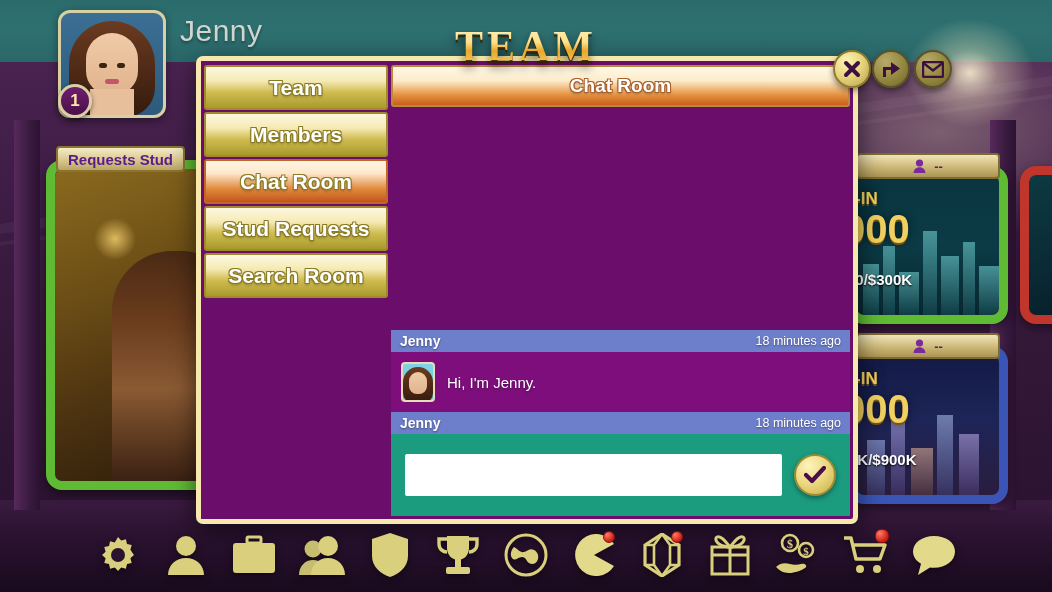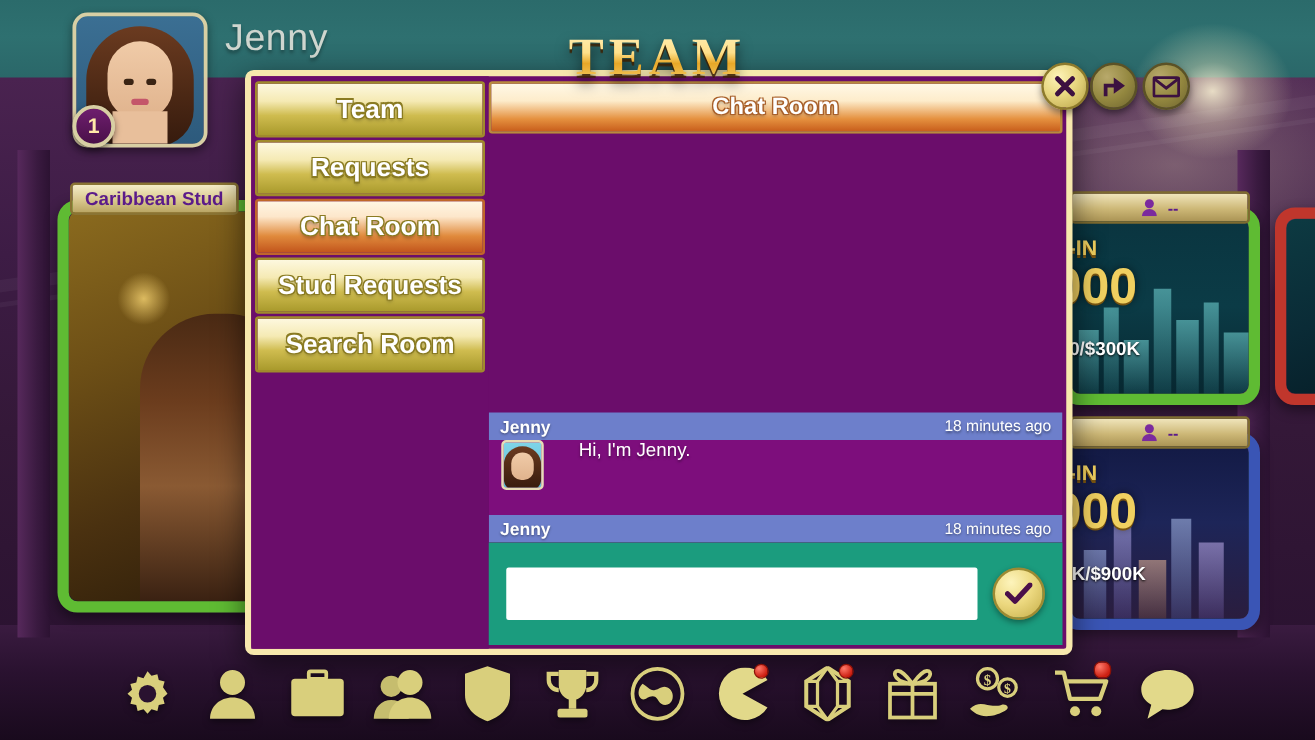--- a/index.html
+++ b/index.html
@@ -206,21 +206,21 @@
     display:flex; flex-direction:column; justify-content:flex-end;
   }
   .msg { flex:0 0 auto; }
   .msg-head {
     height:22px; display:flex; align-items:center; justify-content:space-between;
     padding:0 9px; background:#6d7fcb; color:#fff;
   }
   .msg-author { font-size:14px; font-weight:bold; text-shadow:0 1px 2px rgba(0,0,0,.45); }
   .msg-time { font-size:12.5px; text-shadow:0 1px 2px rgba(0,0,0,.45); }
   .msg-body {
-    height:60px; display:flex; align-items:flex-start; gap:28px;
+    height:60px; display:flex; align-items:center; gap:12px;
     padding:0 10px; background:#7d0e7c;
   }
   .msg-avatar {
     width:34px; height:40px; flex:0 0 34px; border-radius:4px;
     border:2px solid #e6dcb6; overflow:hidden; position:relative;
     background:linear-gradient(180deg,#7fd4e8,#62bdd6);
   }
   .msg-avatar .hair {
     width:30px; height:36px; top:3px; border-radius:15px 15px 10px 10px;
     background:linear-gradient(180deg,#6b3b20,#4a2714 60%,#351a0d);
@@ -281,21 +281,21 @@
   <div class="wall-streak" style="left:0;top:168px;width:1052px;height:4px;"></div>
   <div class="pillar" style="left:14px;"></div>
   <div class="pillar" style="left:990px;"></div>
 
   <div class="gamecard" style="left:46px;top:160px;width:185px;height:330px;">
     <div class="art">
       <div class="carib-art"></div>
       <div class="carib-lady"></div>
     </div>
     <div class="frame"></div>
-    <div class="label">Caribbean Stud</div>
+    <div class="label">Requests Stud</div>
   </div>
 
   <div class="gamecard" style="left:848px;top:166px;width:160px;height:158px;">
     <div class="art">
       <div class="city-art"></div>
       <div class="skyline">
         <i style="left:6px;width:16px;height:52%"></i>
         <i style="left:26px;width:12px;height:70%"></i>
         <i style="left:42px;width:20px;height:44%"></i>
         <i style="left:66px;width:14px;height:86%"></i>
@@ -377,21 +377,21 @@
     </svg>
   </div>
 
   <div id="team-panel">
 
     <div id="tab-sidebar">
       <div class="tab-btn">
         <span>Team</span>
       </div>
       <div class="tab-btn">
-        <span>Requests</span>
+        <span>Members</span>
       </div>
       <div class="tab-btn active">
         <span>Chat Room</span>
       </div>
       <div class="tab-btn">
         <span>Stud Requests</span>
       </div>
       <div class="tab-btn">
         <span>Search Room</span>
       </div>

